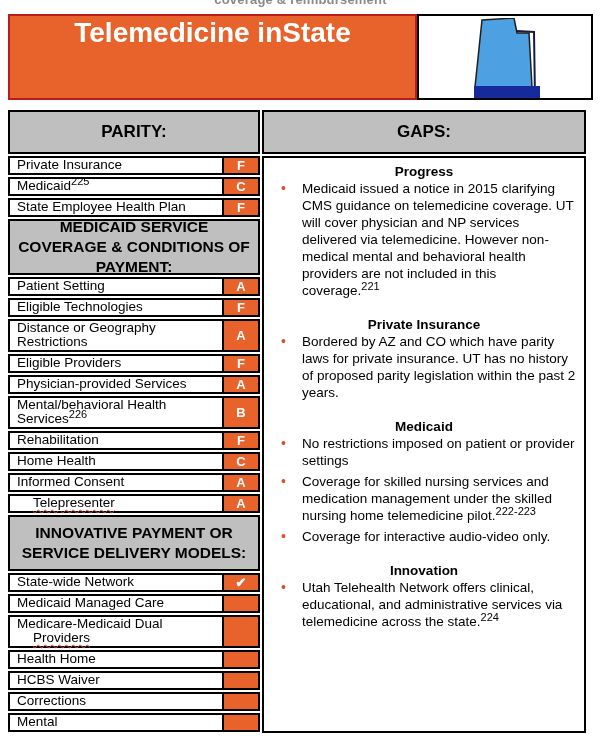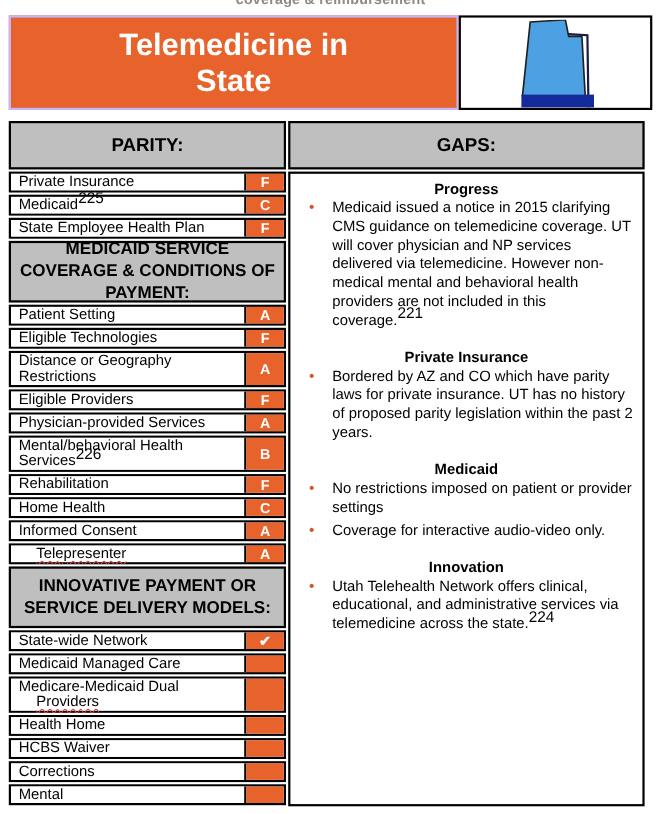--- a/index.html
+++ b/index.html
@@ -9,23 +9,23 @@
   }
   .caption {
     position:absolute; top:-8px; left:0; width:100%; text-align:center;
     font-size:13px; font-weight:bold; color:#8a8a8a; letter-spacing:.2px;
   }
   .main { position:absolute; left:8px; top:14px; width:585px; }
 
   
   .header-row { display:flex; height:86px; }
   .title-box {
-    width:409px; box-sizing:border-box; border:2px solid #c4b5fd;
+    width:409px; box-sizing:border-box; border:2px solid #b91c1c;
     background:#E8632C; color:#fff; text-align:center; font-weight:bold;
-    font-size:28px; line-height:33px; display:flex; flex-direction:column;
+    font-size:28px; line-height:33px; display:flex; flex-direction:row;
     justify-content:center;
   }
   .utah-box {
     flex:1; box-sizing:border-box; border:2px solid #000; background:#fff;
     position:relative; overflow:hidden;
   }
   .utah-box svg { position:absolute; left:2px; top:2px; }
 
   
   .columns { display:flex; margin-top:10px; }
@@ -43,21 +43,21 @@
   
   .row { display:flex; border:2px solid #000; margin-bottom:2px; background:#fff; }
   .cell-label {
     flex:1; border-right:2px solid #000; padding:0 3px 1px 7px;
     font-size:13.5px; line-height:14px; background:#fff;
   }
   .cell-grade {
     width:34px; background:#E8632C; color:#fff; font-weight:bold; font-size:13px;
     display:flex; align-items:center; justify-content:center; line-height:14px;
   }
-  sup { font-size:14px; line-height:0; vertical-align:super; }
+  sup { font-size:11px; line-height:0; vertical-align:super; }
   .wavy {
     text-decoration-line:underline; text-decoration-style:wavy;
     text-decoration-color:#e03b3b; text-decoration-thickness:1px;
     text-underline-offset:2px;
     margin-left:16px;
   }
 
   
   .gaps-box {
     box-sizing:border-box; border:2px solid #000; height:577px;
@@ -245,20 +245,21 @@
             <div class="gap-section">
               <div class="gap-heading">Private Insurance</div>
               <ul class="gap-list">
                 <li><span>Bordered by AZ and CO which have parity laws for private insurance. UT has no history of proposed parity legislation within the past 2 years.</span></li>
               </ul>
             </div>
             <div class="gap-section">
               <div class="gap-heading">Medicaid</div>
               <ul class="gap-list">
                 <li><span>No restrictions imposed on patient or provider settings</span></li>
+                <li><span>Coverage for skilled nursing services and medication management under the skilled nursing home telemedicine pilot.</span><sup>222-223</sup></li>
                 <li><span>Coverage for interactive audio-video only.</span></li>
               </ul>
             </div>
             <div class="gap-section">
               <div class="gap-heading">Innovation</div>
               <ul class="gap-list">
                 <li><span>Utah Telehealth Network offers clinical, educational, and administrative services via telemedicine across the state.</span><sup>224</sup></li>
               </ul>
             </div>
           </div>

